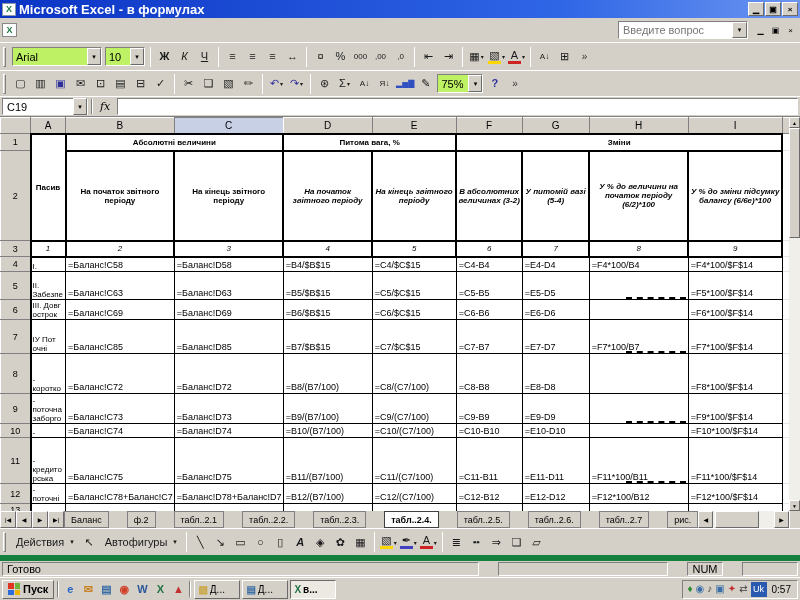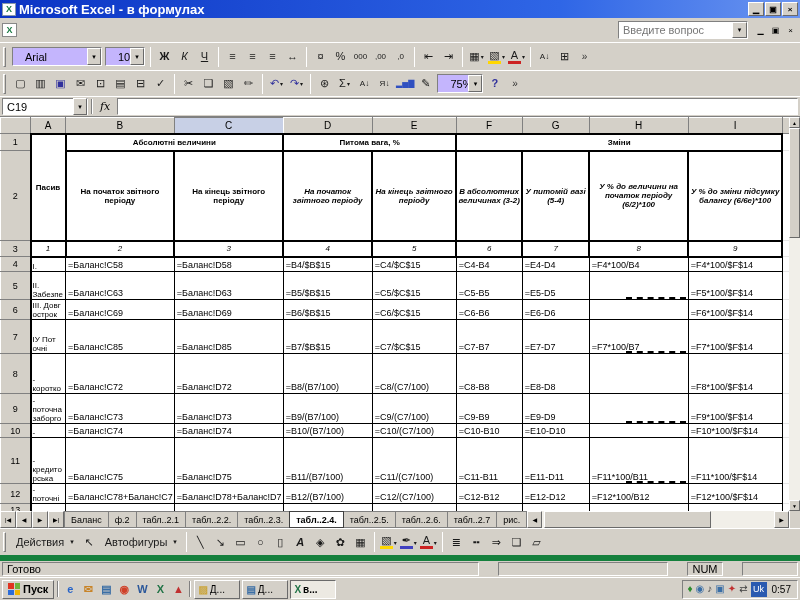--- a/index.html
+++ b/index.html
@@ -41,22 +41,22 @@
   .grip { width:3px; height:20px; border:1px solid; border-color:#fff #808080 #808080 #fff; margin:0 4px 0 1px; }
   .tsep { width:1px; height:20px; background:#808080; border-right:1px solid #fff; margin:0 3px; }
   .tbtn { min-width:19px; height:20px; display:flex; align-items:center; justify-content:center;
     font-size:11px; color:#1a1a1a; padding:0 1px; }
   .small .g { font-size:8px; }
   .fw { font-weight:bold; } .fi { font-style:italic; } .fu { text-decoration:underline; }
   .chev { font-size:10px; color:#333; padding:0 3px; }
   .ginner { display:flex; flex-direction:column; align-items:center; line-height:11px; }
   .cbar { width:13px; height:3px; margin-top:0; }
   .bdd { font-size:6px; margin-left:1px; }
-  .combo { height:19px; background:#c4b5fd; border:1px solid; border-color:#808080 #fff #fff #808080;
-    display:flex; align-items:center; font-size:11px; padding-left:12px; margin:0 1px; }
+  .combo { height:19px; background:#bef264; border:1px solid; border-color:#808080 #fff #fff #808080;
+    display:flex; align-items:center; font-size:11px; padding-left:3px; margin:0 1px; }
   .cv { flex:1; overflow:hidden; white-space:nowrap; }
   .cdd { flex:0 0 14px; width:14px; height:17px; background:#d4d0c8; border:1px solid;
     border-color:#fff #6a6a6a #6a6a6a #fff; font-size:7px; display:flex; align-items:center; justify-content:center; }
   .tmenu { padding:0 5px; gap:3px; }
   .mdd { font-size:7px; margin-left:3px; }
 
   
   .formula-row { flex:0 0 19px; display:flex; align-items:center; background:#d4d0c8; padding:1px 2px; gap:3px; border-top:1px solid #fff; }
   .namebox { width:86px; height:17px; background:#fff; border:1px solid; border-color:#808080 #fff #fff #808080;
     display:flex; align-items:center; font-size:11px; padding-left:4px; }
@@ -87,21 +87,21 @@
   .outside { border:none; border-bottom:1px solid #e6e6e6; background:#fff; }
   .vscroll { position:absolute; top:0; right:0; bottom:0; width:11px; background:#f1efe9; display:flex; flex-direction:column; }
   .sarrow { flex:0 0 11px; background:#d4d0c8; font-size:5px; display:flex; align-items:center; justify-content:center; }
   .vtrack { flex:1; position:relative; }
   .vthumb { position:absolute; top:0; left:0; right:0; height:110px; background:#d4d0c8; }
 
   
   .tabsrow { flex:0 0 17px; display:flex; align-items:stretch; background:#d4d0c8; }
   #tabnav { display:flex; }
   .navbtn { width:16px; font-size:6px; display:flex; align-items:center; justify-content:center; }
-  #tabs { display:flex; }
+  #tabs { display:flex;gap:19px; }
   .tab { padding:0 6px; font-size:9px; display:flex; align-items:center; background:#d4d0c8;
     border:1px solid #808080; margin-right:-1px; white-space:nowrap; }
   .tab.active { background:#fff; font-weight:bold; border-color:#404040; position:relative; z-index:2; }
   .hscroll { flex:1; display:flex; background:#f1efe9; border-left:1px solid #808080; }
   .harrow { width:15px; background:#d4d0c8; font-size:6px; display:flex; align-items:center; justify-content:center; }
   .htrack { flex:1; position:relative; }
   .hthumb { position:absolute; left:2px; top:0; bottom:0; width:72%; background:#d4d0c8; }
   .corner2 { width:11px; background:#d4d0c8; border-left:1px solid #fff; }
 
   

